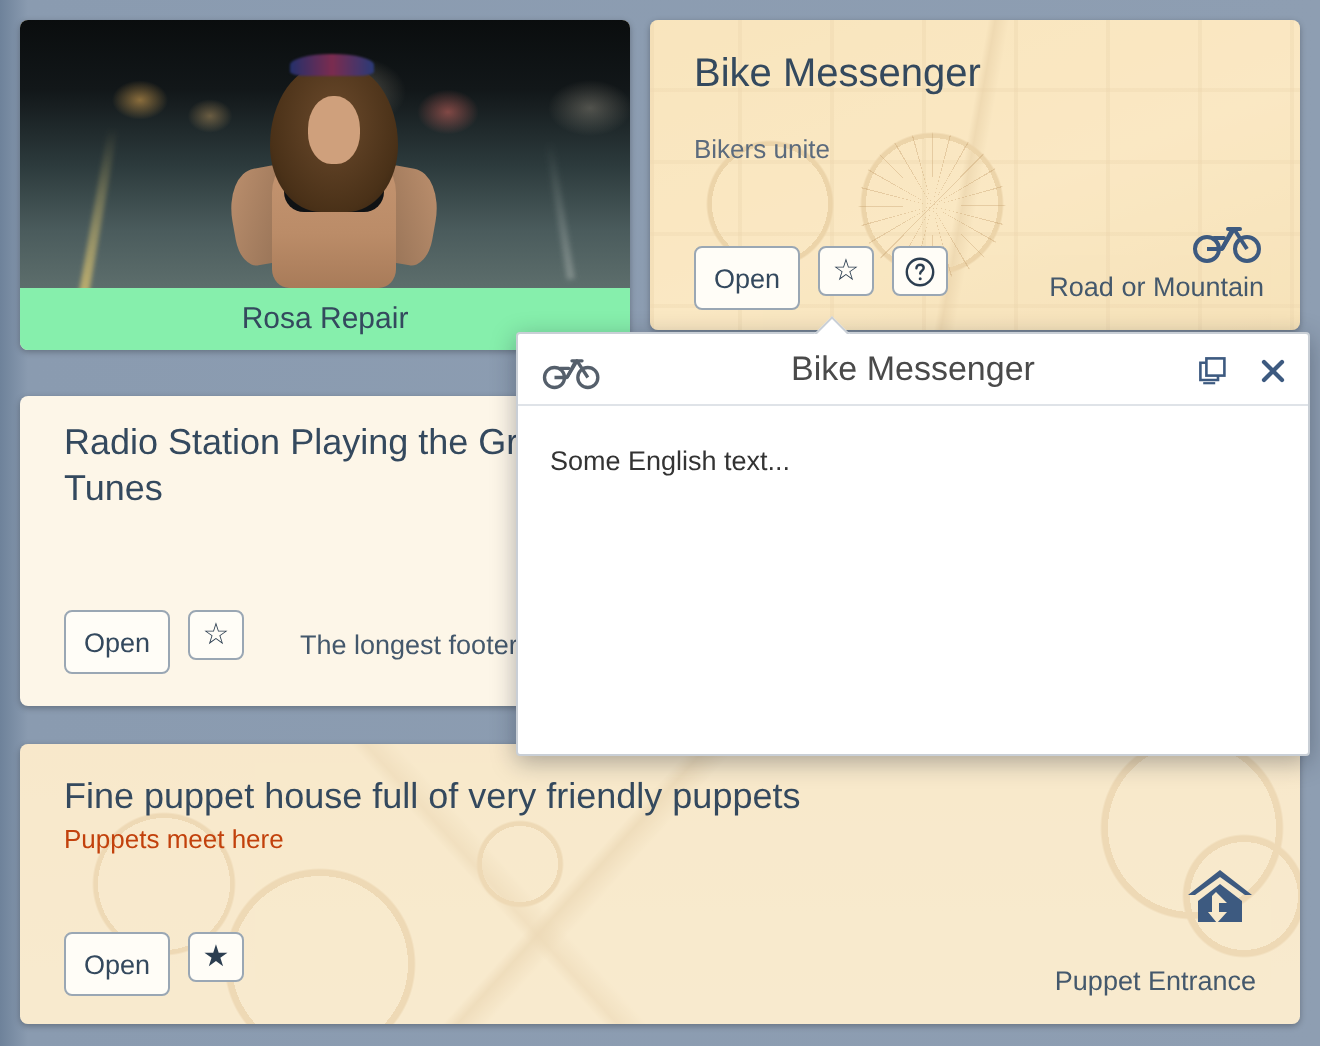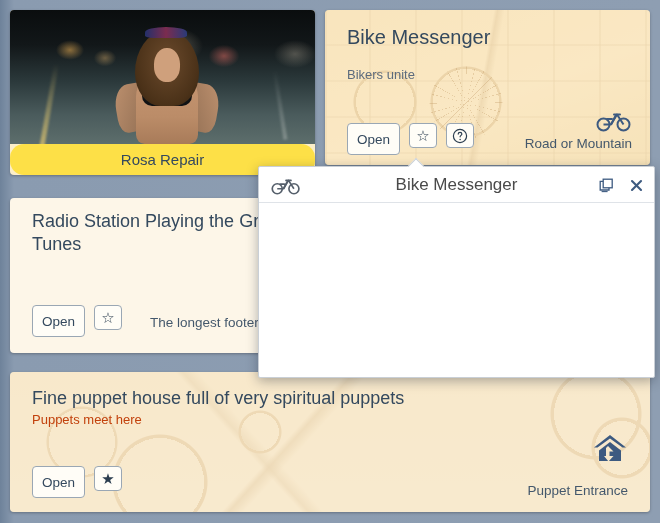--- a/index.html
+++ b/index.html
@@ -80,22 +80,22 @@
     background: linear-gradient(120deg, rgba(197,149,113,0.95), rgba(150,110,80,0.9));
     border-radius: 50% 20% 40% 30%; transform: rotate(-10deg);
   }
   .photo .fig-armR {
     position: absolute; left: 178px; top: 74px; width: 30px; height: 48px;
     background: linear-gradient(-120deg, rgba(197,149,113,0.95), rgba(150,110,80,0.9));
     border-radius: 20% 50% 30% 40%; transform: rotate(10deg);
   }
   #card-rosa .caption {
     position: absolute; left: 0; bottom: 0; width: 100%; height: 31px;
-    background: #fde047; color: #34495e; font-size: 15px;
-    display: flex; align-items: center; justify-content: center; border-radius: 14px;
+    background: #86efac; color: #34495e; font-size: 15px;
+    display: flex; align-items: center; justify-content: center;
   }
 
   
   #card-bike {
     left: 325px; top: 10px; width: 325px; height: 155px;
     background: #fae7c1;
   }
   #card-bike .bg-art {
     position: absolute; inset: 0; opacity: 0.42;
     background:
@@ -295,21 +295,21 @@
       <button class="btn">Open</button>
       <button class="btn icon-btn">
         <span class="star">☆</span>
       </button>
     </div>
   </div>
 
   <div class="card" id="card-puppet">
     <div class="bg-art"></div>
     <div class="tile-head">
-      <div class="tile-title">Fine puppet house full of very spiritual puppets</div>
+      <div class="tile-title">Fine puppet house full of very friendly puppets</div>
       <div class="tile-sub">Puppets meet here</div>
     </div>
 
     <div class="footer-icon">
       <svg width="36" height="32" viewBox="0 0 36 32">
         <path d="M18 3 L34 15.5 L30.5 15.5 L18 6.5 L5.5 15.5 L2 15.5 Z" fill="#3d5a80"></path>
         <path d="M18 10 L29 18.5 L29 29 L7 29 L7 18.5 Z" fill="#3d5a80"></path>
         <path d="M16 14 L21.5 19.5 L17.5 19.5 L17.5 24 L21.5 24 L16.5 29.5 L12 24 L14 24 L14 16 Z" fill="#f8e9cb"></path>
       </svg>
     </div>
@@ -348,15 +348,18 @@
         </span>
         <span class="act-btn">
           <svg width="15" height="15" viewBox="0 0 15 15" stroke="#3d5a80" stroke-width="2.1" stroke-linecap="round">
             <path d="M3 3 L12 12"></path>
             <path d="M12 3 L3 12"></path>
           </svg>
         </span>
       </span>
     </div>
 
+    <div class="dlg-body">
+      <span>Some English text...</span>
+    </div>
   </div>
 
 </div>
 
 </body></html>

